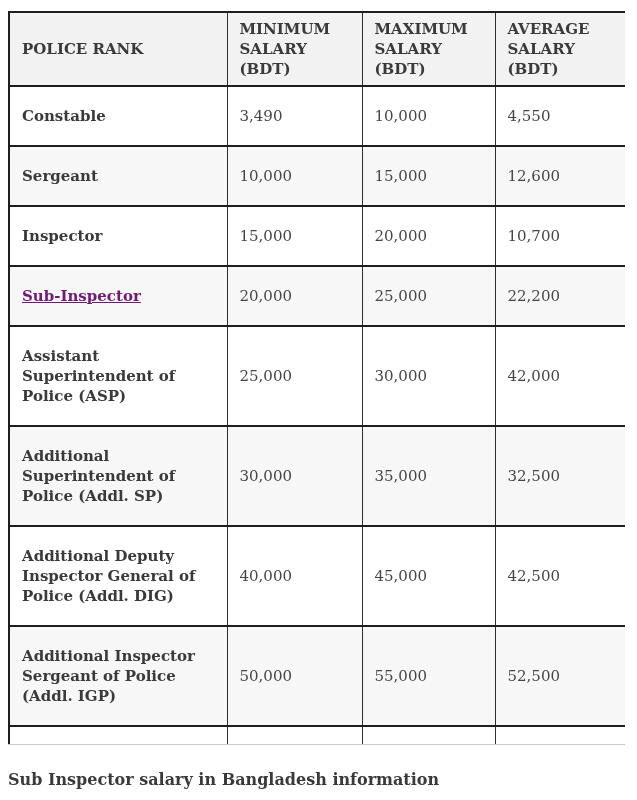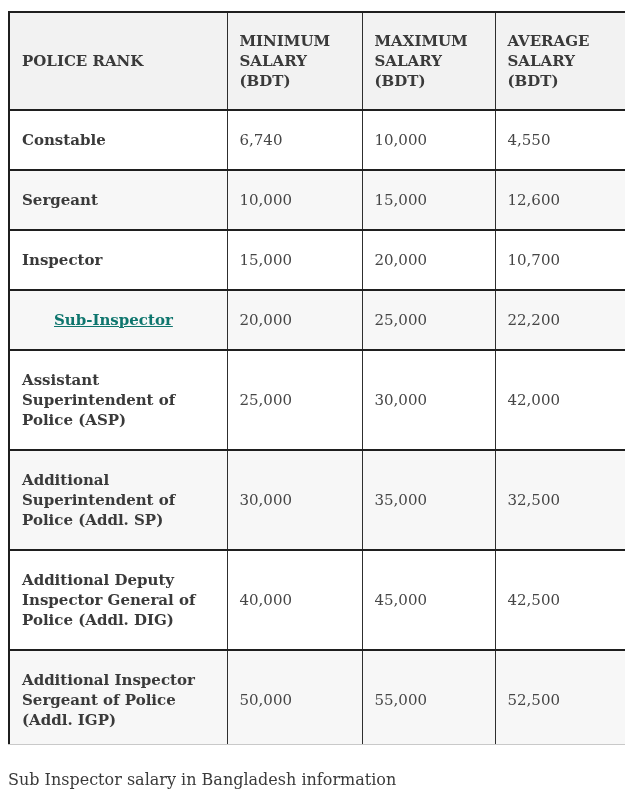--- a/index.html
+++ b/index.html
@@ -48,45 +48,44 @@
   }
   
   table.salary-table tr > *:first-child { border-left: 2px solid #1f1f1f; }
   table.salary-table tr > *:last-child  { border-right: 2px solid #1f1f1f; }
   table.salary-table tbody tr:last-child td { border-bottom: none; }
 
   table.salary-table th {
     background: #f2f2f2;
     color: #3a3a3a;
     font-weight: bold;
-    padding: 18px 12px;
+    padding: 6px 12px;
   }
   table.salary-table td {
     padding: 19px 12px;
     background: #ffffff;
   }
   table.salary-table tbody tr:nth-child(even) td {
     background: #f7f7f7;
   }
   td.rank-cell {
     font-weight: bold;
     color: #3a3a3a;
   }
   a.rank-link {
-    color: #0f766e;
+    color: #701a75;
     font-weight: bold;
     text-decoration: underline;
     cursor: pointer;
-    margin-left: 32px;
   }
   h2.footer-heading {
     margin: 25px 0 0 0;
     font-size: 16px;
     line-height: 20px;
-    font-weight: normal;
+    font-weight: bold;
     color: #3a3a3a;
   }
 </style>
 </head>
 <body>
 
 <div class="page">
   <div class="table-clip">
     <table class="salary-table">
       <colgroup>
@@ -99,21 +98,21 @@
         <tr>
           <th>POLICE RANK</th>
           <th>MINIMUM SALARY (BDT)</th>
           <th>MAXIMUM SALARY (BDT)</th>
           <th>AVERAGE SALARY (BDT)</th>
         </tr>
       </thead>
       <tbody>
         <tr>
           <td class="rank-cell">Constable</td>
-          <td>6,740</td>
+          <td>3,490</td>
           <td>10,000</td>
           <td>4,550</td>
         </tr>
         <tr>
           <td class="rank-cell">Sergeant</td>
           <td>10,000</td>
           <td>15,000</td>
           <td>12,600</td>
         </tr>
         <tr>

